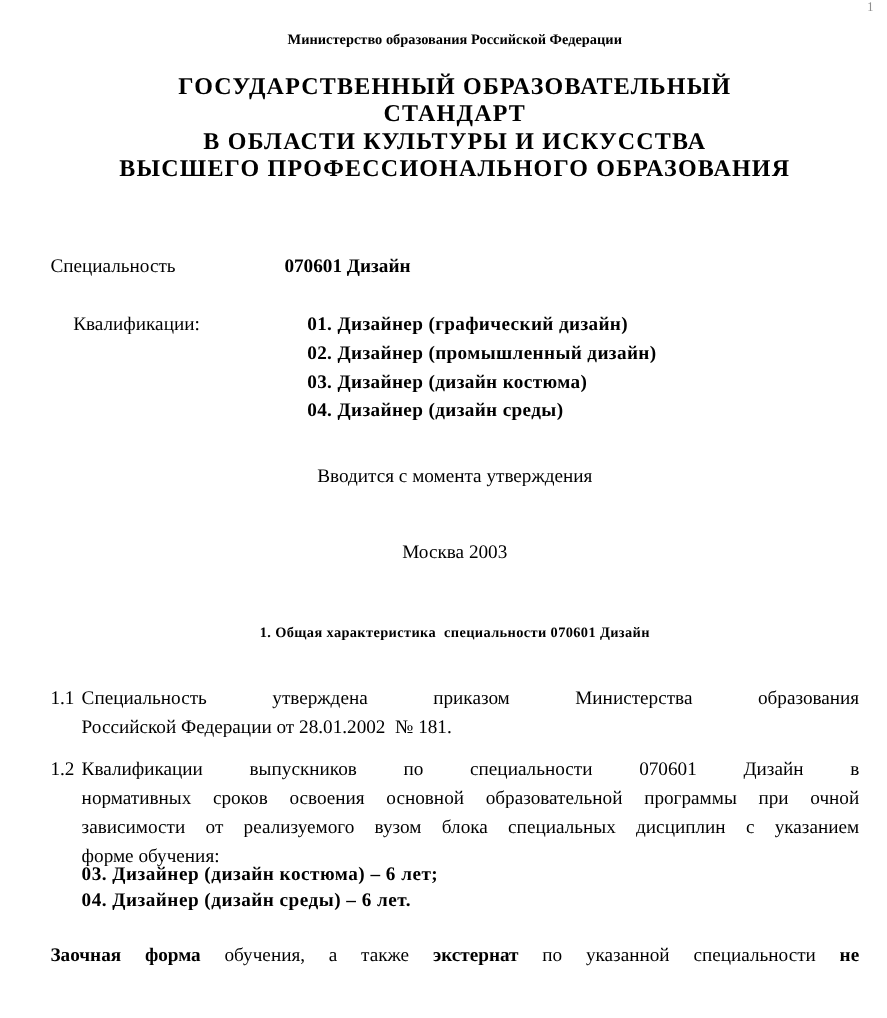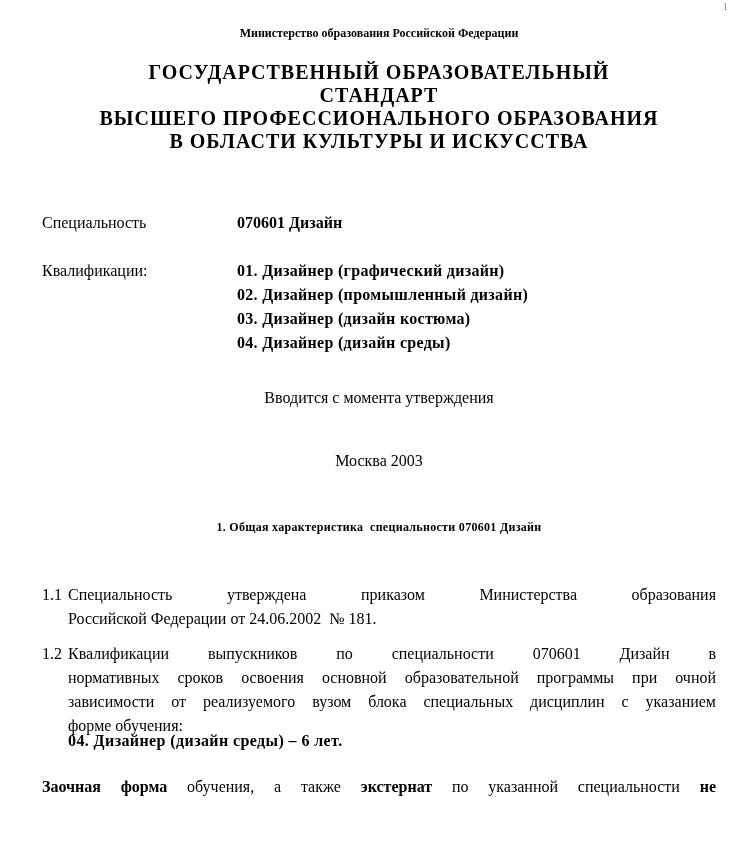--- a/index.html
+++ b/index.html
@@ -36,36 +36,36 @@
     margin-top: 18px;
     font-weight: bold;
     font-size: 20px;
     letter-spacing: 1px;
     line-height: 23px;
     text-align: center;
   }
   .row { display: flex; }
   .row-label { width: 195px; flex: none; }
   .spec-row { margin-top: 58px; line-height: 24px; }
-  .quals-row { margin-top: 24px; line-height: 24px; }
+  .quals-row { margin-top: 24px; line-height: 24px; margin-left: 19px; }
   .qitem { letter-spacing: 0.3px; }
   .center { text-align: center; }
   .effective { margin-top: 31px; line-height: 24px; }
   .city { margin-top: 39px; line-height: 24px; }
   .sec-heading {
     margin-top: 43px;
     font-weight: bold;
     font-size: 12px;
     letter-spacing: 0.3px;
     line-height: 23px;
     text-align: center;
   }
   .para { position: relative; padding-left: 26px; line-height: 24px; }
   .para-num { position: absolute; left: 0; top: 0; }
-  .p11 { margin-top: 44px; }
+  .p11 { margin-top: 32px; }
   .p12 { margin-top: 11px; }
   .line { min-height: 1em; }
   .j { text-align: justify; text-align-last: justify; }
   .durations { margin-top: -8px; line-height: 22px; }
   .dur { letter-spacing: 0.4px; }
   .closing { margin-top: 24px; line-height: 22px; }
 </style>
 </head>
 <body>
 
@@ -73,22 +73,22 @@
 
   <div class="pageno">1</div>
 
   <div class="content">
 
     <div class="ministry">Министерство образования Российской Федерации</div>
 
     <div class="doc-title">
       <div class="line">ГОСУДАРСТВЕННЫЙ ОБРАЗОВАТЕЛЬНЫЙ</div>
       <div class="line">СТАНДАРТ</div>
+      <div class="line">В ОБЛАСТИ КУЛЬТУРЫ И ИСКУССТВА</div>
       <div class="line">ВЫСШЕГО ПРОФЕССИОНАЛЬНОГО ОБРАЗОВАНИЯ</div>
-      <div class="line">В ОБЛАСТИ КУЛЬТУРЫ И ИСКУССТВА</div>
     </div>
 
     <div class="row spec-row">
       <div class="row-label">Специальность</div>
       <div class="row-value bold">070601 Дизайн</div>
     </div>
 
     <div class="row quals-row">
       <div class="row-label">Квалификации:</div>
       <div class="row-value">
@@ -101,30 +101,31 @@
 
     <div class="center effective">Вводится с момента утверждения</div>
 
     <div class="center city">Москва 2003</div>
 
     <div class="sec-heading pre">1. Общая характеристика  специальности 070601 Дизайн</div>
 
     <div class="para p11">
       <span class="para-num">1.1</span>
       <div class="line j">Специальность утверждена приказом Министерства образования</div>
-      <div class="line pre">Российской Федерации от 24.06.2002  № 181.</div>
+      <div class="line pre">Российской Федерации от 28.01.2002  № 181.</div>
     </div>
 
     <div class="para p12">
       <span class="para-num">1.2</span>
       <div class="line j">Квалификации выпускников по специальности 070601 Дизайн в</div>
       <div class="line j">нормативных сроков освоения основной образовательной программы при очной</div>
       <div class="line j">зависимости от реализуемого вузом блока специальных дисциплин с указанием</div>
       <div class="line">форме обучения:</div>
       <div class="durations">
+        <div class="line bold pre dur">03. Дизайнер (дизайн костюма) – 6 лет;</div>
         <div class="line bold pre dur">04. Дизайнер (дизайн среды) – 6 лет.</div>
       </div>
     </div>
 
     <div class="closing">
       <div class="line j"><span class="bold">Заочная форма</span><span> обучения, а также </span><span class="bold">экстернат</span><span> по указанной специальности </span><span class="bold">не</span></div>
     </div>
 
   </div>
 </div>

